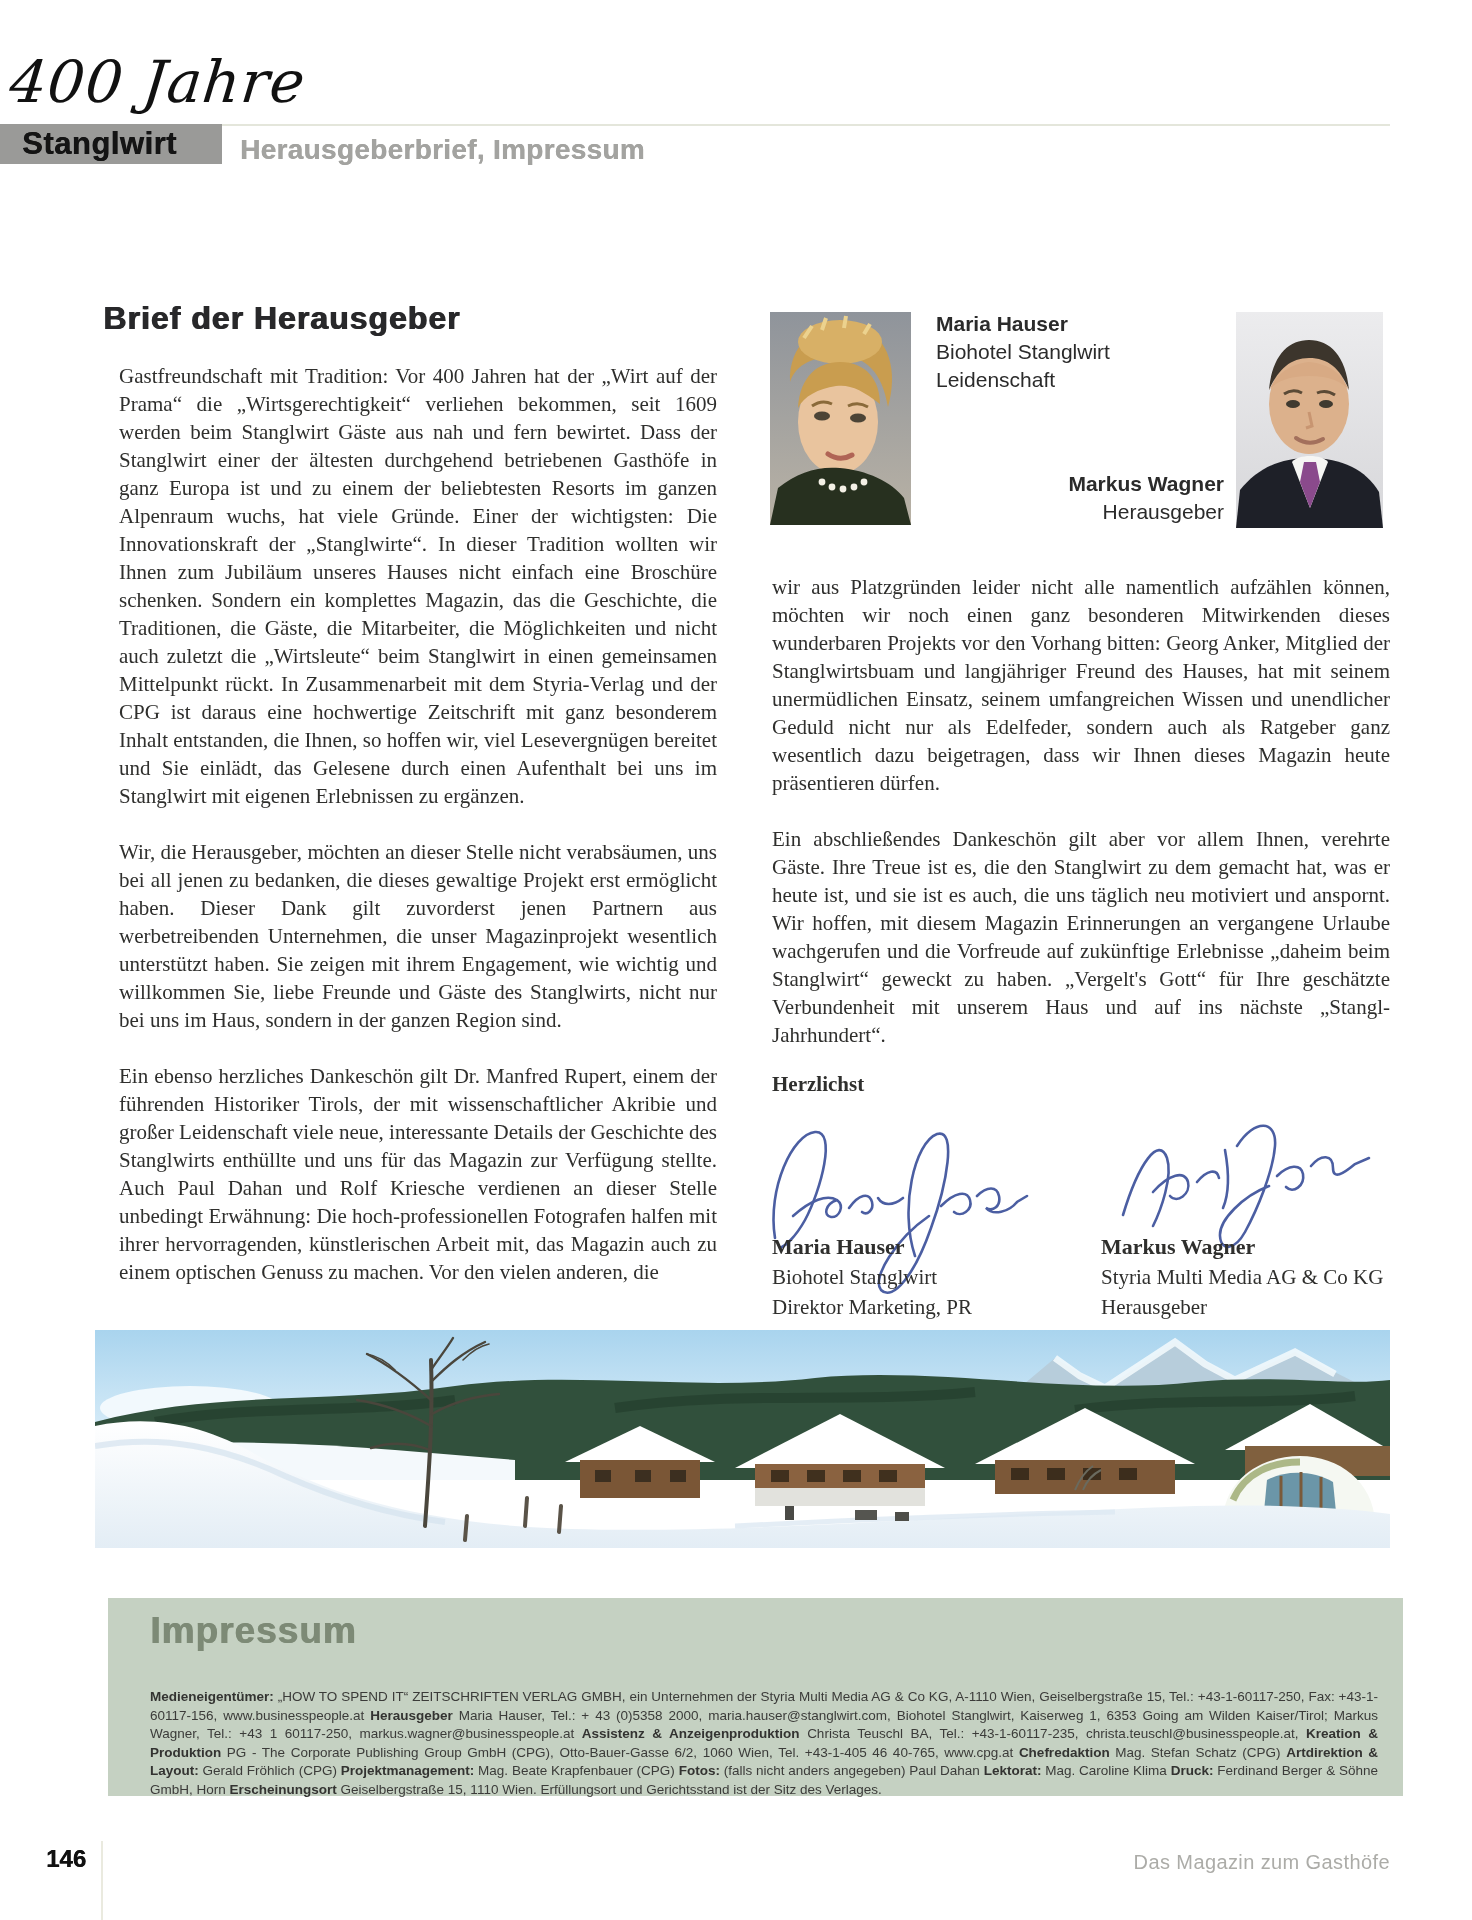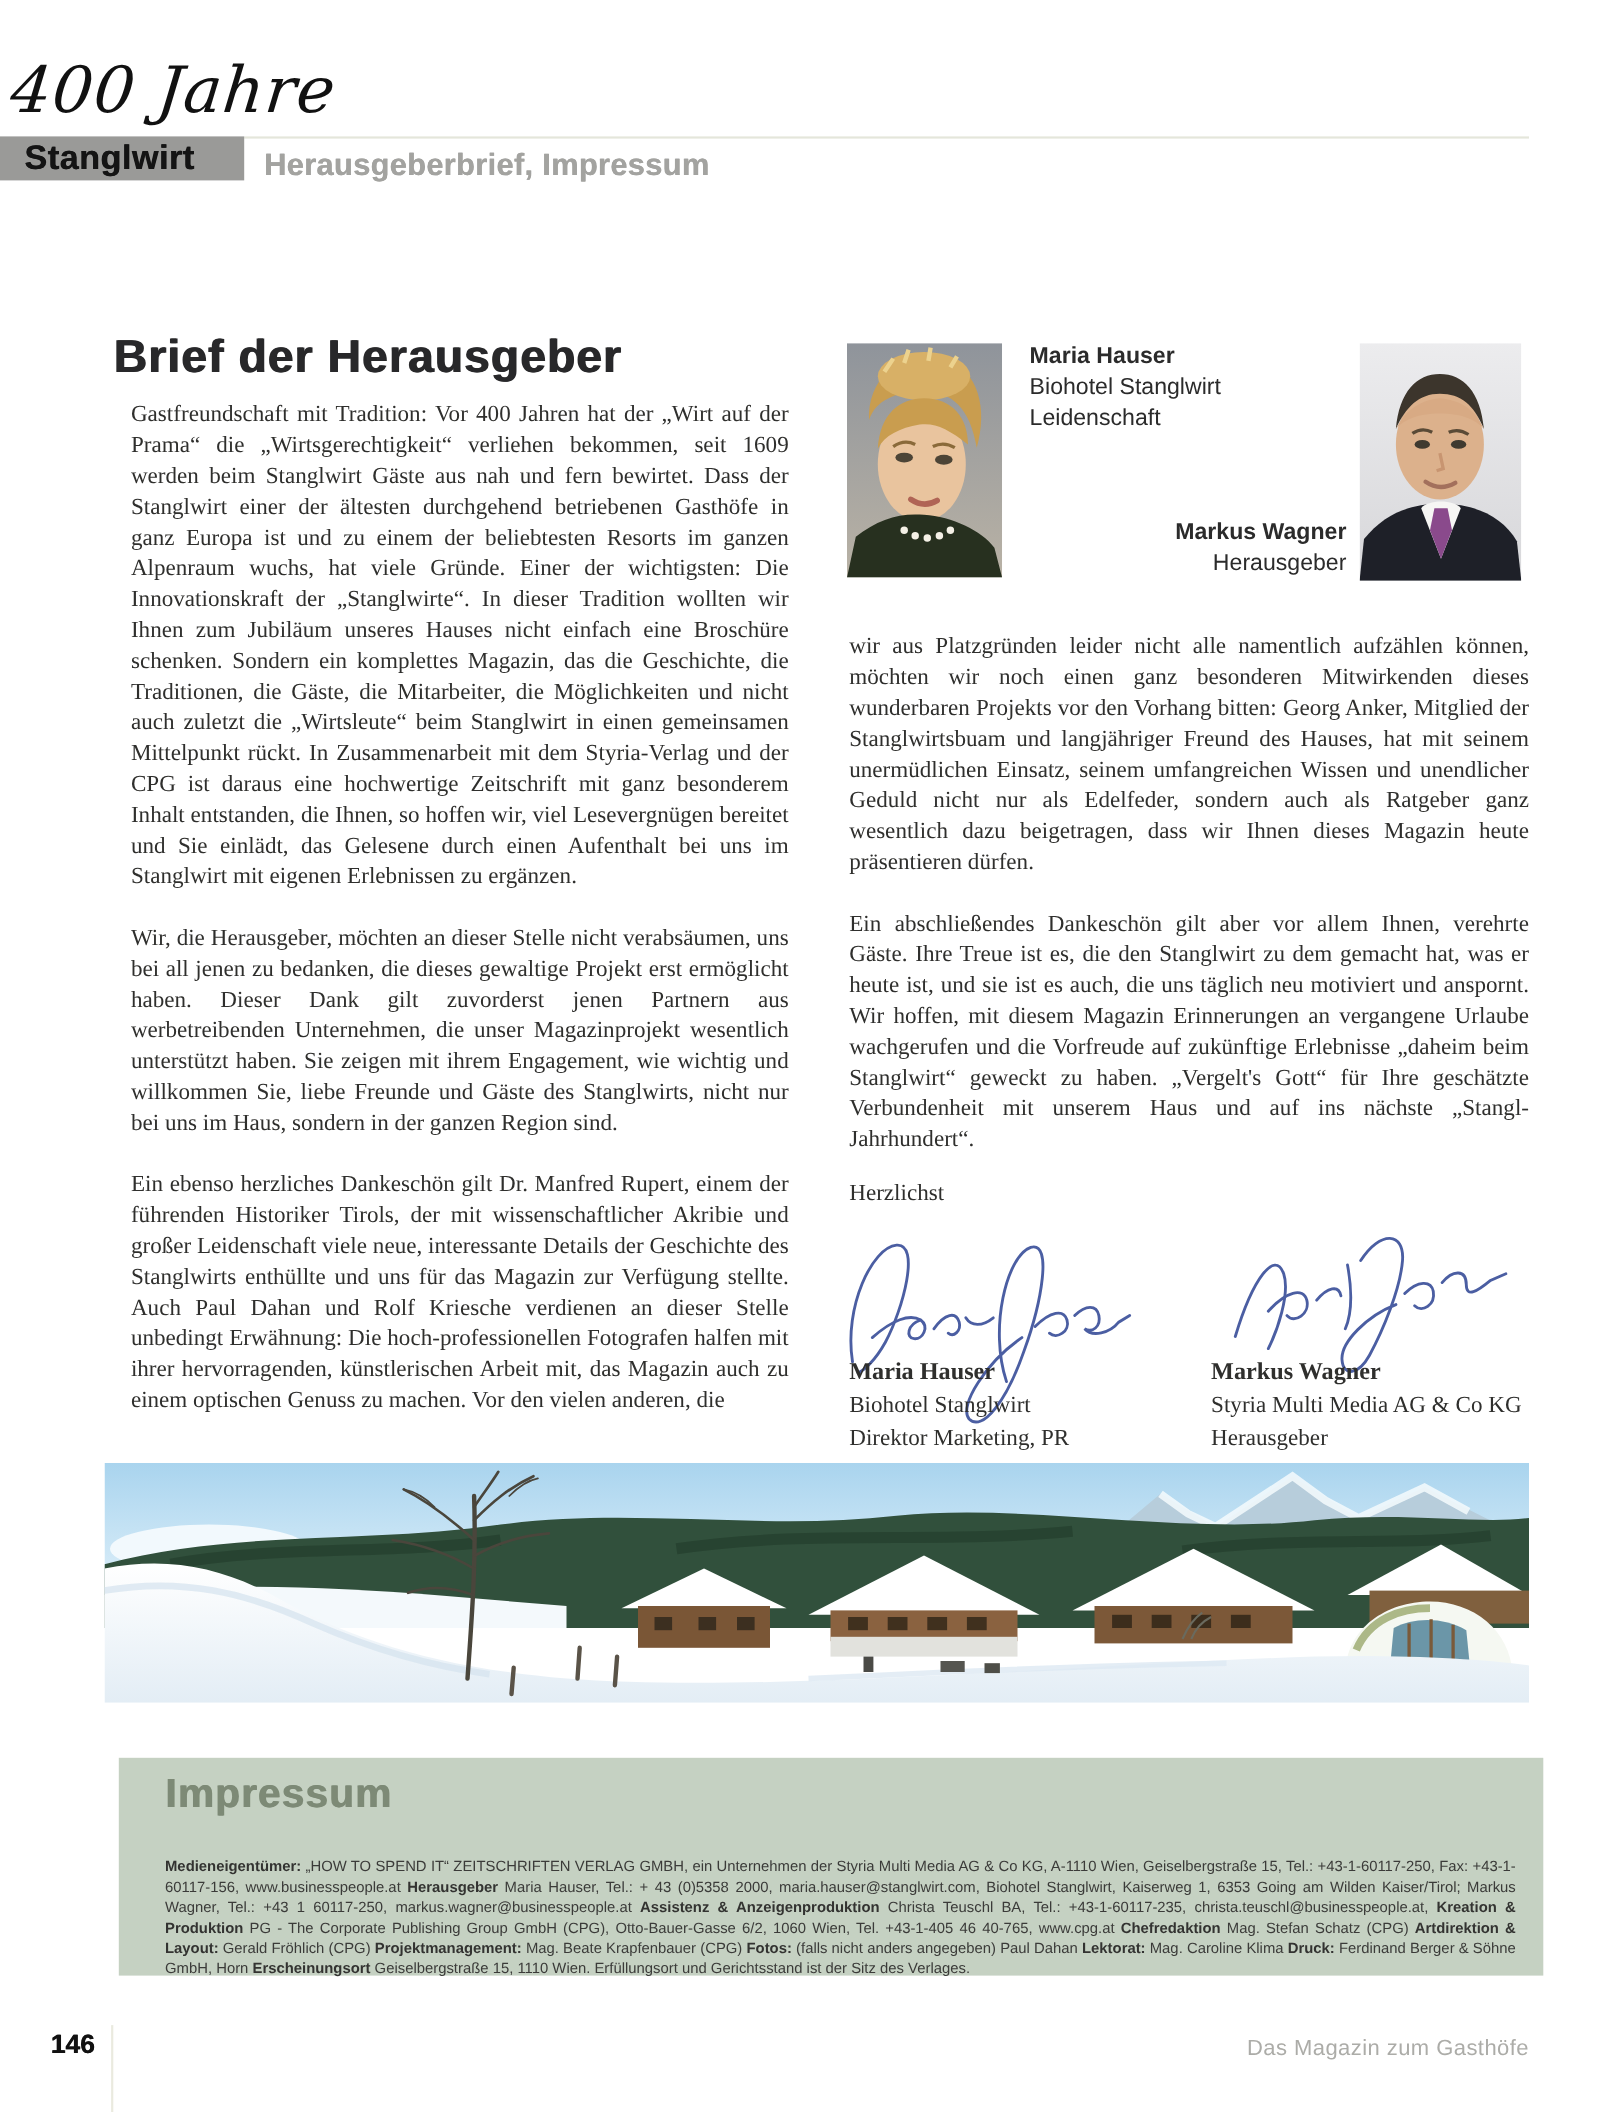--- a/index.html
+++ b/index.html
@@ -11,29 +11,29 @@
      font-style:italic;font-size:58px;color:#111;letter-spacing:1px;transform:skewX(-6deg);white-space:nowrap;}
   .top-rule{position:absolute;left:222px;top:124px;width:1168px;height:2px;background:#e4e6db;}
   .gray-box{position:absolute;left:0;top:124px;width:222px;height:40px;background:#9a9a98;
      display:flex;align-items:center;}
   .gray-box span{padding-left:22px;font-size:31px;font-weight:bold;color:#141414;letter-spacing:0.5px;
      text-shadow:0.6px 0 0 #141414;}
   .section-title{position:absolute;left:240px;top:124px;height:52px;display:flex;align-items:center;
      font-size:28px;font-weight:bold;color:#a3a3a0;letter-spacing:0.3px;text-shadow:0.4px 0 0 #a3a3a0;}
 
   
-  .headline{position:absolute;left:103px;top:300px;font-size:42px;font-weight:bold;color:#28282a;
+  .headline{position:absolute;left:103px;top:300px;font-size:32px;font-weight:bold;color:#28282a;
      letter-spacing:1px;text-shadow:1.1px 0 0 #28282a;white-space:nowrap;}
   .col{position:absolute;font-family:"Liberation Serif",serif;font-size:21px;line-height:28px;
      color:#2f2f2d;text-align:justify;}
   .col p{margin:0 0 28px 0;}
   .col-left{left:103px;top:362px;width:598px;margin-left:16px;}
   .col-right{left:772px;top:573px;width:618px;}
   .closing{position:absolute;left:772px;top:1072px;font-family:"Liberation Serif",serif;
-     font-size:21px;color:#2f2f2d;}
+     font-size:21px;color:#2f2f2d;font-weight:bold;}
 
   
   .photo{position:absolute;display:block;}
   .caption{position:absolute;font-size:21px;line-height:28px;color:#2b2b2b;}
   .caption .cap-name{font-weight:bold;}
   .caption-maria{left:936px;top:310px;}
   .caption-markus{right:248px;top:470px;text-align:right;}
 
   
   .sig{position:absolute;}

